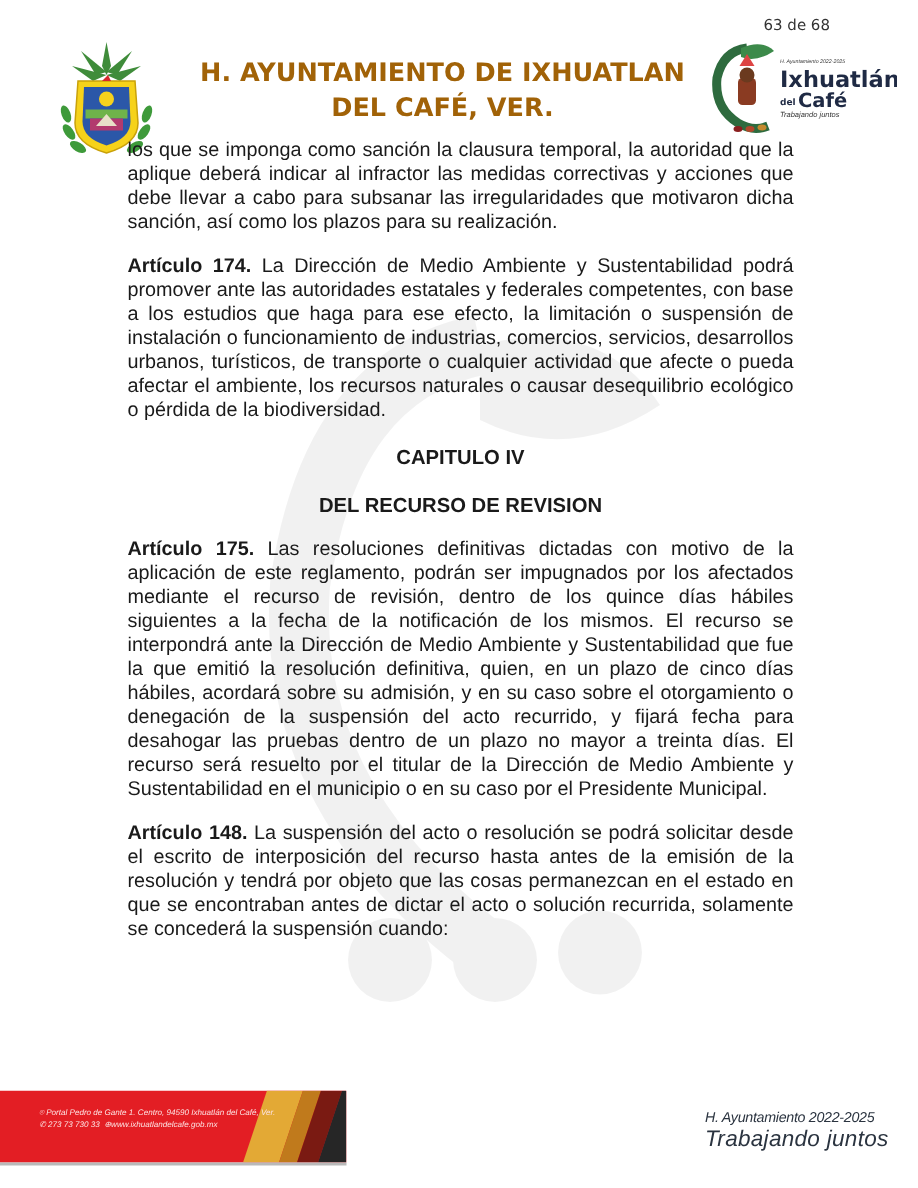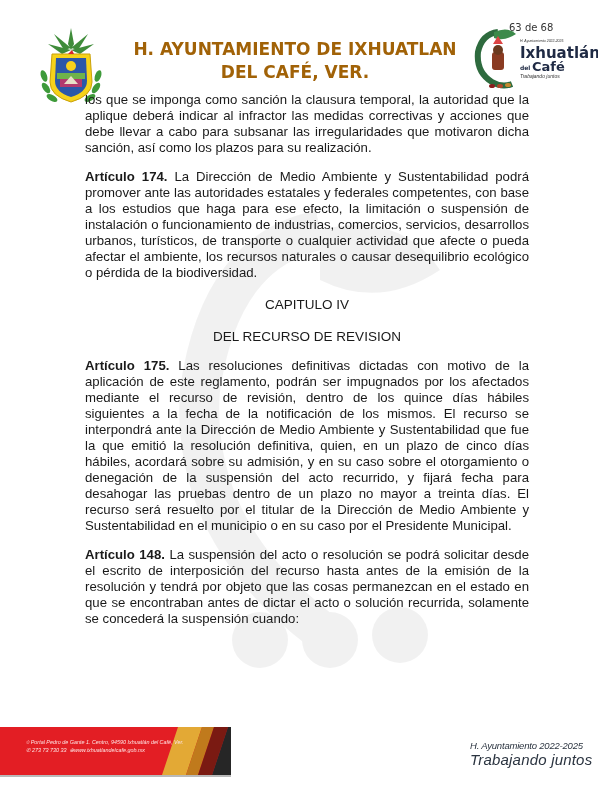--- a/index.html
+++ b/index.html
@@ -1,26 +1,26 @@
 <!DOCTYPE html>
 <html><head>
 <meta charset="utf-8">
 <style>
   html, body { margin: 0; padding: 0; background: #ffffff; }
   body { width: 612px; height: 792px; position: relative; overflow: hidden; font-family: "Liberation Sans", sans-serif; color: #1a1a1a; }
-  .page-num { position: absolute; left: 509px; top: 22px; font-size: 10px; color: #333; font-family: "DejaVu Sans", sans-serif; }
+  .page-num { position: absolute; left: 509px; top: 12px; font-size: 10px; color: #333; font-family: "DejaVu Sans", sans-serif; }
   .shield { position: absolute; left: 38px; top: 26px; width: 66px; height: 82px; }
   .title { position: absolute; left: 130px; top: 38px; width: 330px; text-align: center; font-family: "DejaVu Sans", sans-serif; font-weight: bold; font-size: 17px; line-height: 23px; color: #a16207; }
   .logo-right { position: absolute; left: 468px; top: 28px; width: 130px; height: 62px; }
   .watermark { position: absolute; left: 160px; top: 210px; width: 320px; height: 460px; opacity: 0.05; pointer-events: none; }
   .content { position: absolute; left: 85px; top: 92px; width: 444px; font-size: 13.2px; line-height: 16px; }
   .content p { margin: 0; text-align: justify; }
   .content p.gap { margin-top: 13px; }
   .content b { font-weight: bold; }
-  .heading { text-align: center !important; font-weight: normal; font-size: 13.5px; margin-top: 16px !important; }
+  .heading { text-align: center !important; font-weight: bold; font-size: 13.5px; margin-top: 16px !important; }
   .list-item { margin-top: 16px !important; text-align: left !important; }
   .footer-band { position: absolute; left: 0; top: 727px; width: 231px; height: 50px; overflow: hidden; }
   .footer-band .red { position: absolute; left: 0; top: 0; width: 231px; height: 48px; background: #e31e24; }
   .footer-shadow { position: absolute; left: 0; top: 775px; width: 231px; height: 2px; background: #b9b9b9; }
   .addr { position: absolute; left: 26px; top: 738px; font-size: 5.4px; color: #fde2e2; font-style: italic; line-height: 8px; white-space: nowrap; }
   .footer-right { position: absolute; left: 470px; top: 740px; text-align: left; font-style: italic; color: #2b3440; }
   .footer-right .small { font-size: 9.5px; letter-spacing: -0.2px; }
   .footer-right .big { font-size: 15px; letter-spacing: 0.2px; }
 </style>
 </head>

